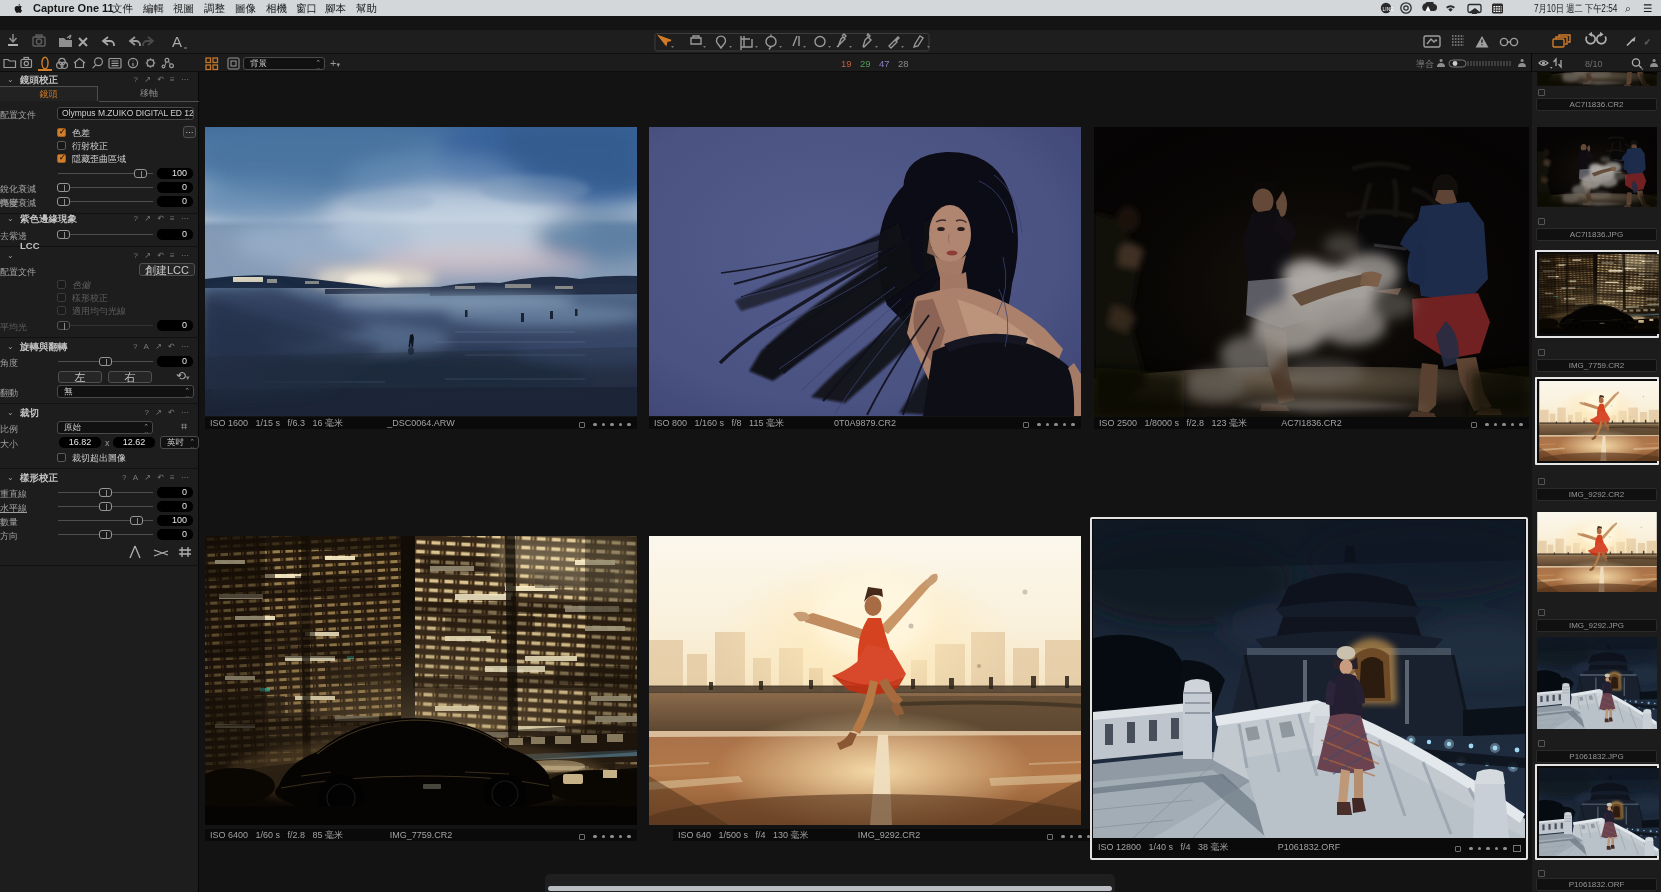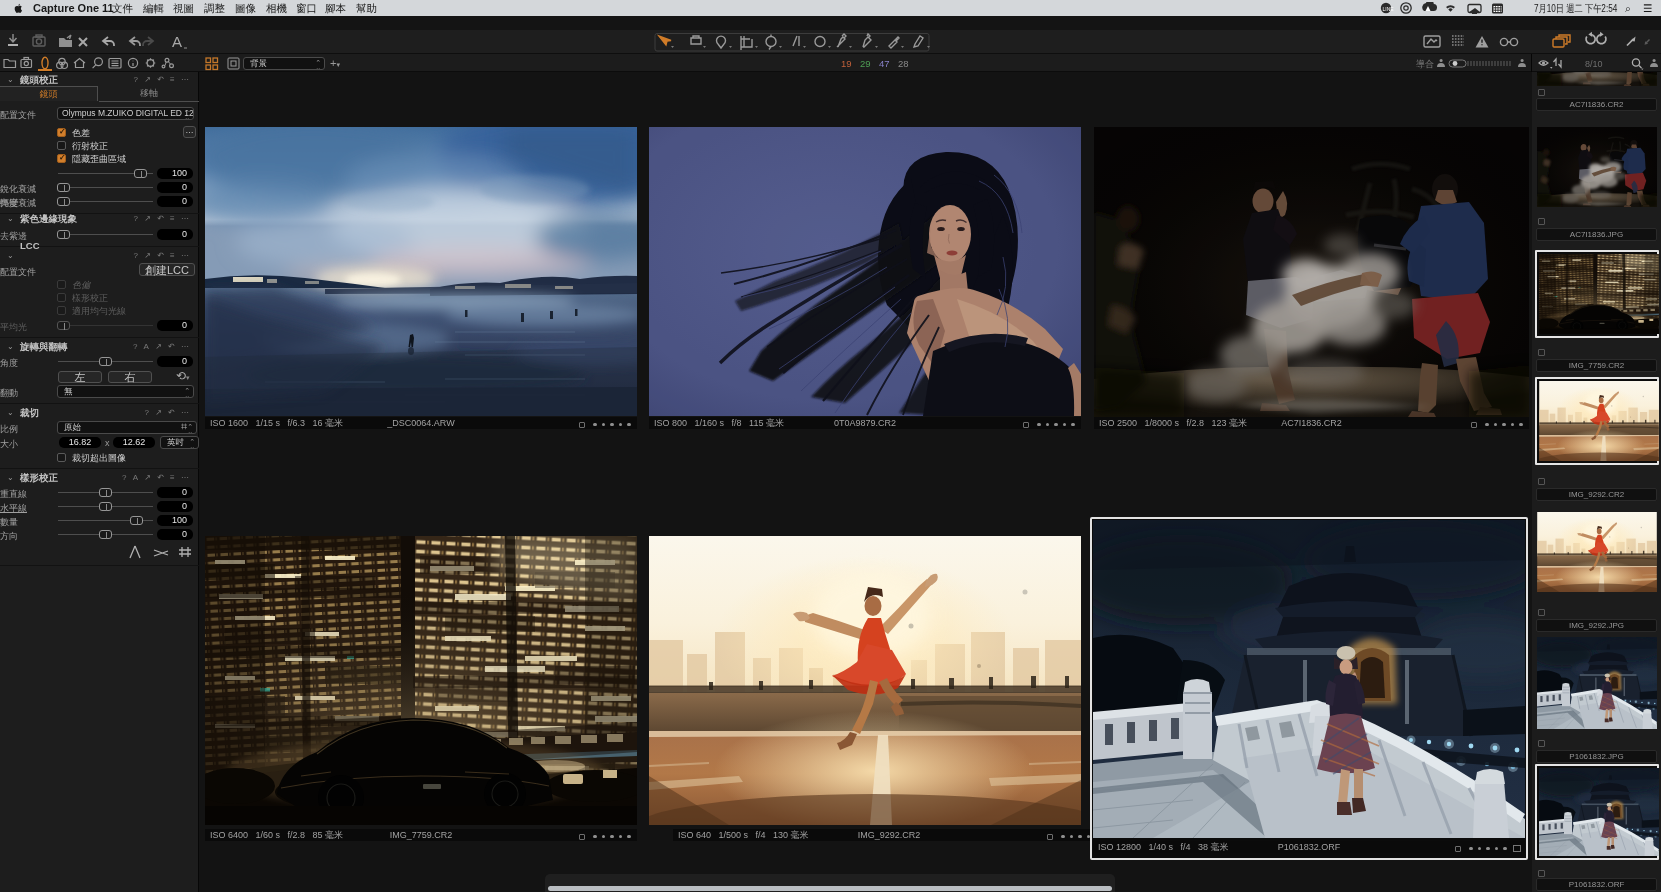--- a/index.html
+++ b/index.html
@@ -926,21 +926,21 @@
   <div class="btn" style="left:108px;top:299px;width:44px;height:12px;line-height:11px;">右</div>
   <div class="abs" style="left:176px;top:297px;color:#b0b0b0;font-size:12px;">⟲<span style="font-size:7px;color:#888;">▾</span></div>
   <div class="slbl" style="left:0;top:315px;width:52px;">翻動</div>
   <div class="ddown" style="left:57px;top:313px;width:137px;height:13px;">無<span class="stepper" style="top:2px;">⌃<br>⌄</span></div>
   <div class="abs" style="left:0;top:331px;width:199px;height:1px;background:#121212;"></div>
 
   <div class="shead" style="top:335px;left:20px;">裁切</div>
   <div class="abs" style="top:336px;left:7px;color:#9a9a9a;font-size:8px;">⌄</div>
   <div class="sicons" style="top:336px;">?&nbsp;↗&nbsp;↶&nbsp;⋯</div>
   <div class="slbl" style="left:0;top:351px;width:52px;">比例</div>
-  <div class="ddown" style="left:57px;top:349px;width:140px;height:13px;">原始<span class="stepper" style="top:2px;">⌃<br>⌄</span></div>
+  <div class="ddown" style="left:57px;top:349px;width:96px;height:13px;">原始<span class="stepper" style="top:2px;">⌃<br>⌄</span></div>
   <div class="abs" style="left:181px;top:348px;color:#b0b0b0;font-size:11px;">⌗</div>
   <div class="slbl" style="left:0;top:366px;width:52px;">大小</div>
   <div class="sval" style="left:59px;top:365px;width:42px;text-align:center;padding-right:0;">16.82</div>
   <div class="abs" style="left:105px;top:366px;font-size:9px;color:#9a9a9a;">x</div>
   <div class="sval" style="left:113px;top:365px;width:42px;text-align:center;padding-right:0;">12.62</div>
   <div class="ddown" style="left:160px;top:364px;width:39px;height:13px;">英吋<span class="stepper" style="top:2px;">⌃<br>⌄</span></div>
   <div class="cb off" style="left:57px;top:381px;"></div>
       <div class="abs" style="left:72px;top:380px;font-size:9px;color:#cfcfcf;">裁切超出圖像</div>
   <div class="abs" style="left:0;top:396px;width:199px;height:1px;background:#121212;"></div>
 

